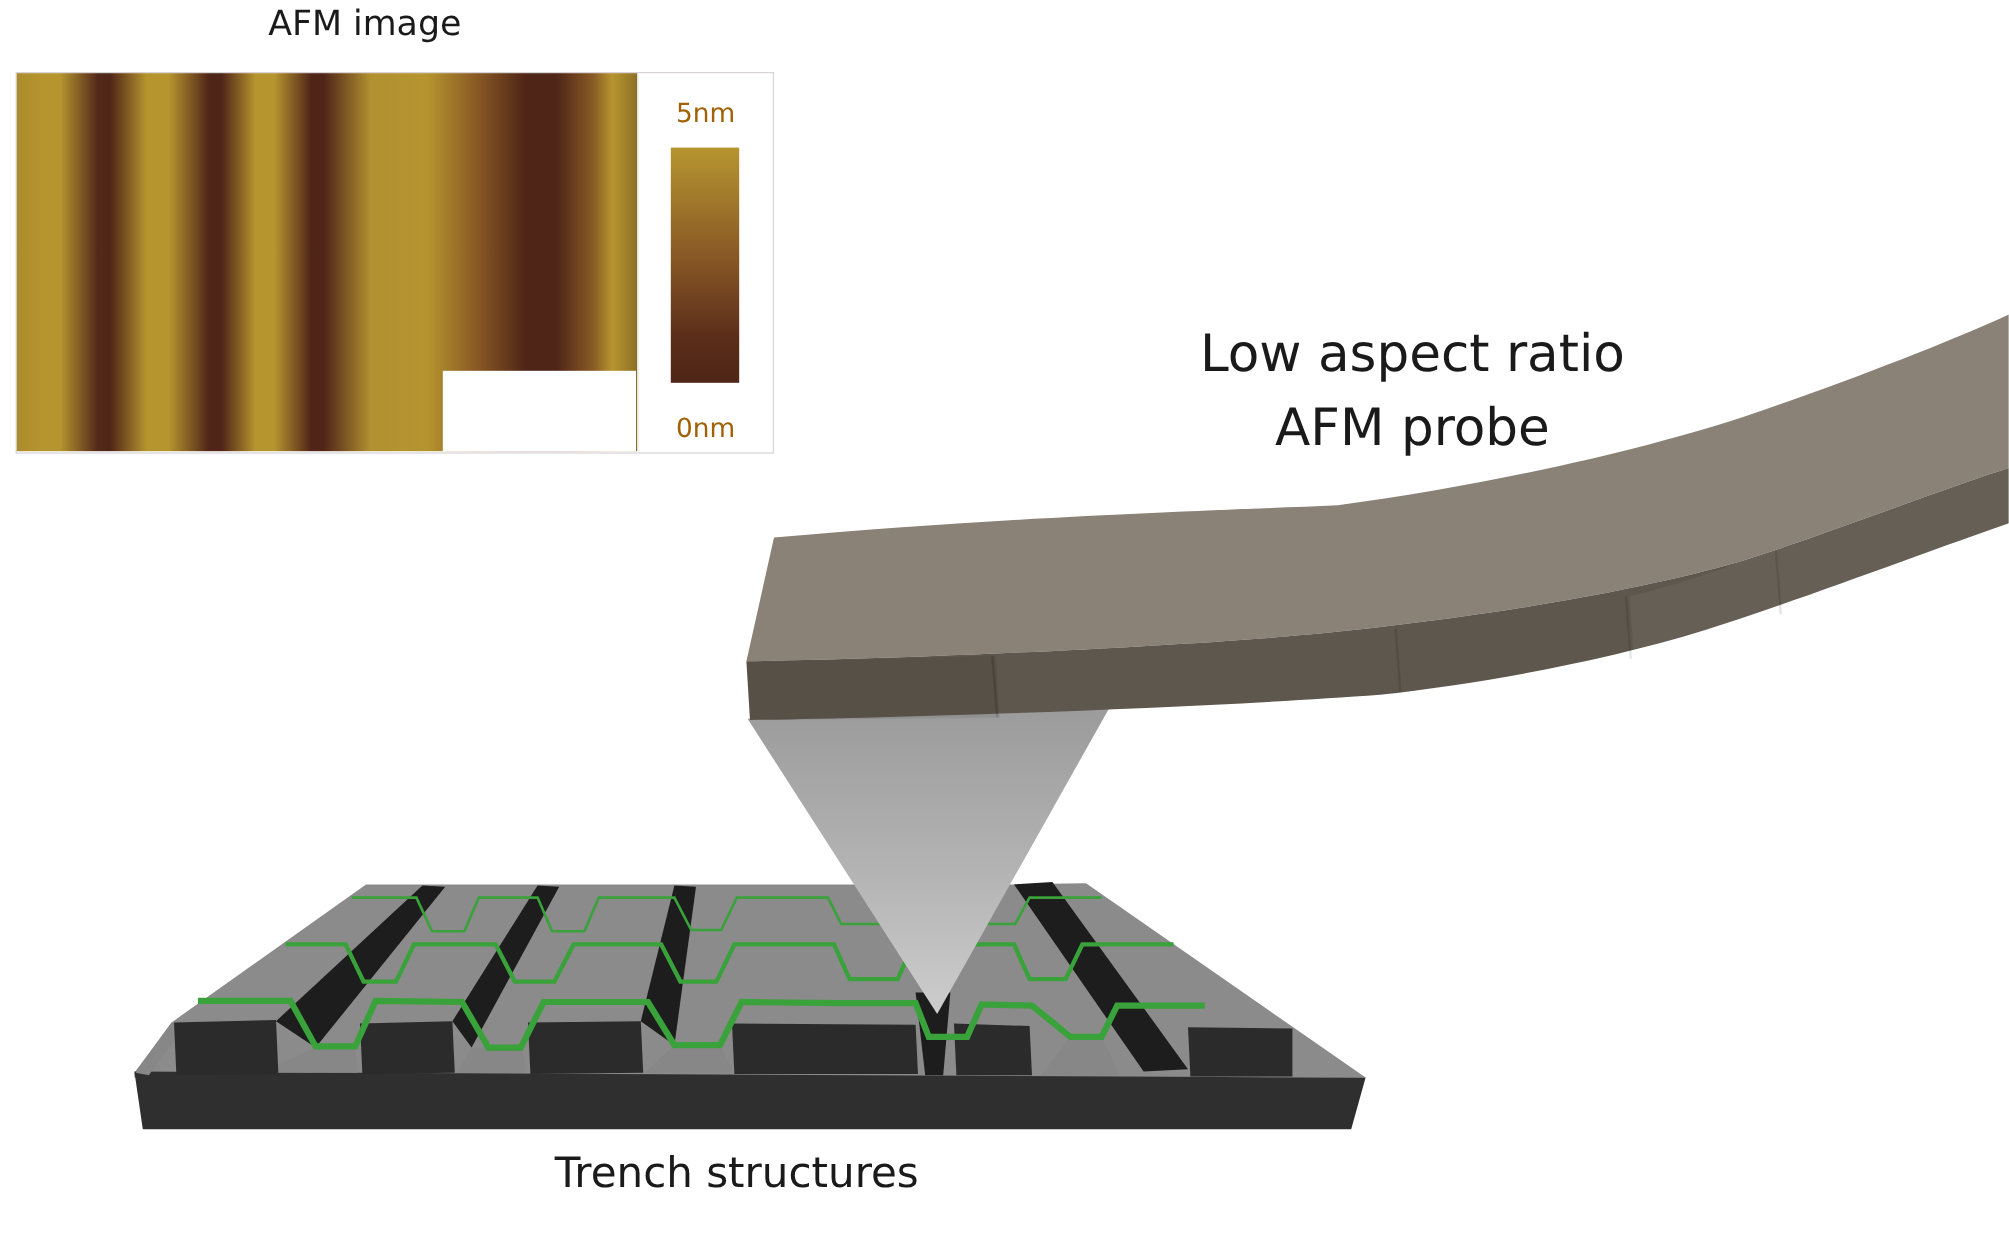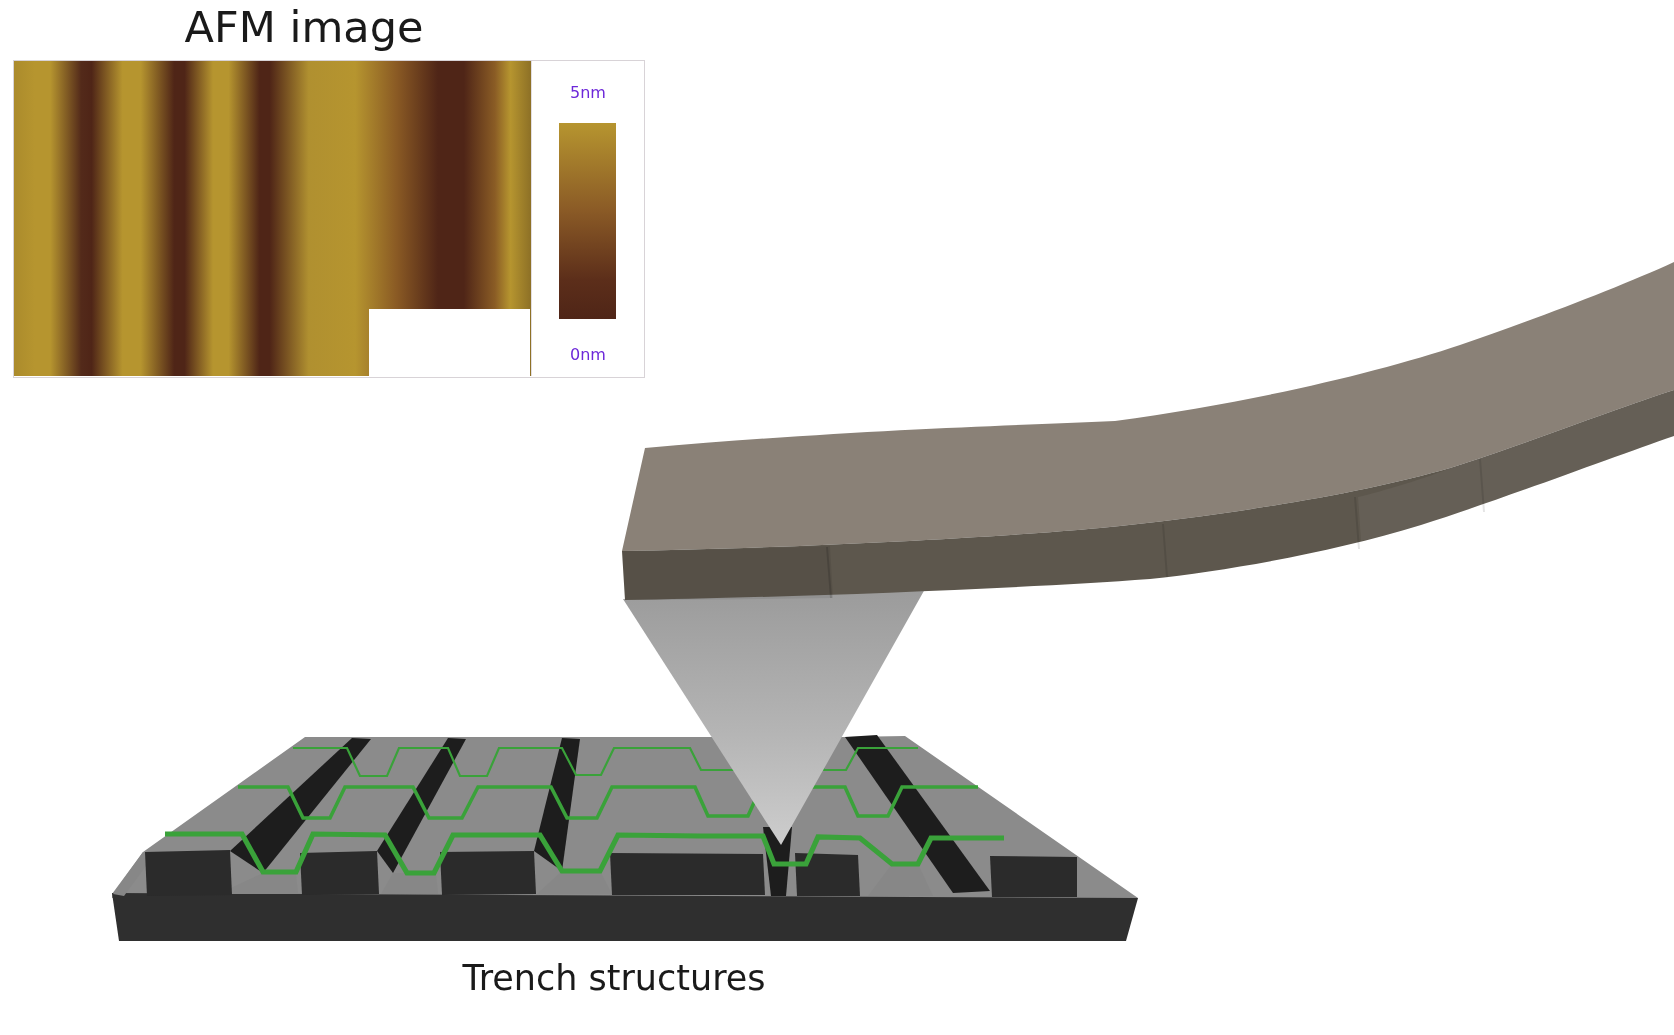--- a/index.html
+++ b/index.html
@@ -7,21 +7,21 @@
     width:1674px;height:1035px;position:relative;overflow:hidden;
     background:#ffffff;
     font-family:"DejaVu Sans","Liberation Sans",sans-serif;
     color:var(--text,#1a1a1a);
   }
   .abs{position:absolute;}
   .label{
     position:absolute;text-align:center;color:var(--text,#1a1a1a);
     font-weight:400;letter-spacing:0px;white-space:nowrap;
   }
-  #afm-title{left:104px;top:2px;width:400px;font-size:43px;}
+  #afm-title{left:104px;top:2px;width:400px;font-size:29px;}
   #probe-label{left:927px;top:264px;width:500px;font-size:43px;line-height:62px;}
   #trench-label{left:414px;top:958px;width:400px;font-size:35px;}
 
   
   #afm-panel{
     left:13px;top:60px;width:630px;height:316px;
     background:#fff;border:1px solid #d8d3d7;
   }
   #afm-stripes{
     left:0;top:0;width:517px;height:315px;
@@ -48,21 +48,21 @@
       #8a5c25 93%,
       var(--afm-gold,#b6952f) 96%,
       #8d7026 100%);
   }
   #afm-cutout{left:355px;top:248px;width:161px;height:67px;background:#ffffff;}
   #colorbar{
     left:545px;top:62px;width:57px;height:196px;
     background:linear-gradient(180deg,
       var(--afm-gold,#b6952f) 0%, #8a5a26 45%, #5c2e1a 80%, var(--afm-dark-brown,#4f2517) 100%);
   }
-  .cb-label{position:absolute;left:534px;width:80px;text-align:center;font-size:16px;color:#6d28d9;}
+  .cb-label{position:absolute;left:534px;width:80px;text-align:center;font-size:22px;color:#a16207;}
   #cb-max{top:22px;}
   #cb-min{top:268px;margin-top:16px;}
 
   #scene{left:0;top:0;width:1674px;height:1035px;}
 </style>
 </head>
 <body>
 
 <svg id="scene" class="abs" viewBox="0 0 1674 1035" xmlns="http://www.w3.org/2000/svg">
   <defs>
@@ -143,15 +143,17 @@
   <div id="afm-stripes" class="abs"></div>
   <div id="afm-cutout" class="abs"></div>
   <div id="colorbar" class="abs"></div>
   <div id="cb-max" class="cb-label">5nm</div>
   <div id="cb-min" class="cb-label">0nm</div>
 </div>
 
 <div id="afm-title" class="label">AFM image</div>
 
 <div id="probe-label" class="label">
+  <div>Low aspect ratio</div>
+  <div>AFM probe</div>
 </div>
 
 <div id="trench-label" class="label">Trench structures</div>
 
 </body></html>

